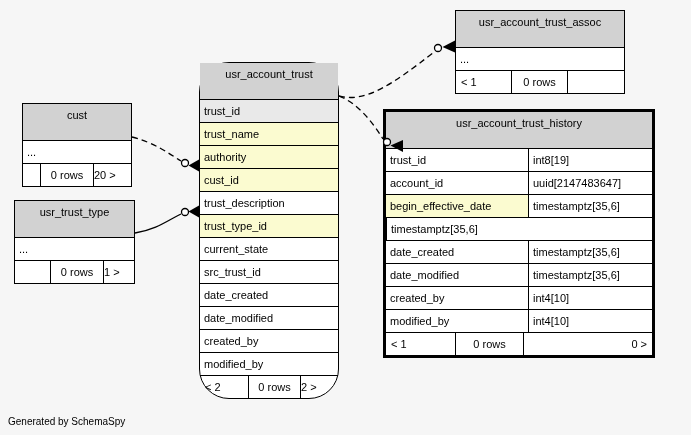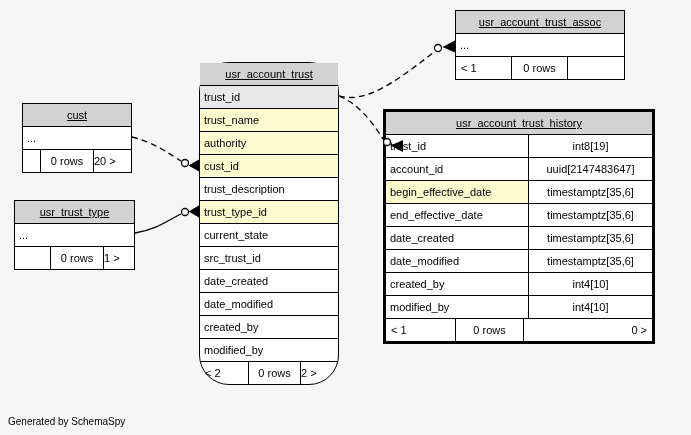--- a/index.html
+++ b/index.html
@@ -6,24 +6,24 @@
     --page-bg:#f6f6f6; --header-bg:#d2d2d2; --pk-bg:#e9e9e9;
     --indexed-bg:#fbfbd0; --row-bg:#ffffff; --border-color:#000000; --text-color:#000000;
   }
   *{box-sizing:border-box;margin:0;padding:0;}
   html,body{width:691px;height:435px;overflow:hidden;}
   body{background:var(--page-bg);font-family:"Liberation Sans","DejaVu Sans",sans-serif;color:var(--text-color);position:relative;}
   .canvas{position:relative;width:691px;height:435px;}
   svg.wires{position:absolute;left:0;top:0;z-index:10;pointer-events:none;}
   .tbl{position:absolute;z-index:2;background:var(--row-bg);border:1px solid var(--border-color);font-size:11px;line-height:22px;}
   .tbl.focus{border-width:3px;}
-  .tbl .hdr{height:23px;background:var(--header-bg);border-bottom:1px solid var(--border-color);text-align:center;white-space:nowrap;overflow:hidden;cursor:pointer;text-decoration:underline;}
+  .tbl .hdr{height:37px;background:var(--header-bg);border-bottom:1px solid var(--border-color);text-align:center;white-space:nowrap;overflow:hidden;cursor:pointer;}
   .tbl .row{height:23px;border-bottom:1px solid var(--border-color);white-space:nowrap;overflow:hidden;display:flex;}
   .tbl .row .nm{padding:0 4px;flex:1 1 auto;overflow:hidden;}
-  .tbl .row .ty{border-left:1px solid var(--border-color);padding:0 4px;overflow:hidden;text-align:center;}
+  .tbl .row .ty{border-left:1px solid var(--border-color);padding:0 4px;overflow:hidden;}
   .tbl.focus .row .nm{flex:0 0 142px;}
   .tbl.focus .row .ty{flex:1 1 auto;}
   .pk{background:var(--pk-bg);}
   .idx{background:var(--indexed-bg);}
   .ftr{display:flex;height:22px;}
   .ftr .c{overflow:hidden;white-space:nowrap;}
   .ftr .c1{border-right:1px solid var(--border-color);padding-left:5px;}
   .ftr .c2{border-right:1px solid var(--border-color);text-align:center;}
   .ftr .c3{flex:1 1 auto;text-align:left;}
   .ftr .c3.right{text-align:right;padding-right:5px;}
@@ -123,21 +123,20 @@
     </div>
     <div class="row">
       <span class="nm">account_id</span>
       <span class="ty">uuid[2147483647]</span>
     </div>
     <div class="row">
       <span class="nm idx">begin_effective_date</span>
       <span class="ty">timestamptz[35,6]</span>
     </div>
     <div class="row">
-      <span class="nm">end_effective_date</span>
       <span class="ty">timestamptz[35,6]</span>
     </div>
     <div class="row">
       <span class="nm">date_created</span>
       <span class="ty">timestamptz[35,6]</span>
     </div>
     <div class="row">
       <span class="nm">date_modified</span>
       <span class="ty">timestamptz[35,6]</span>
     </div>

